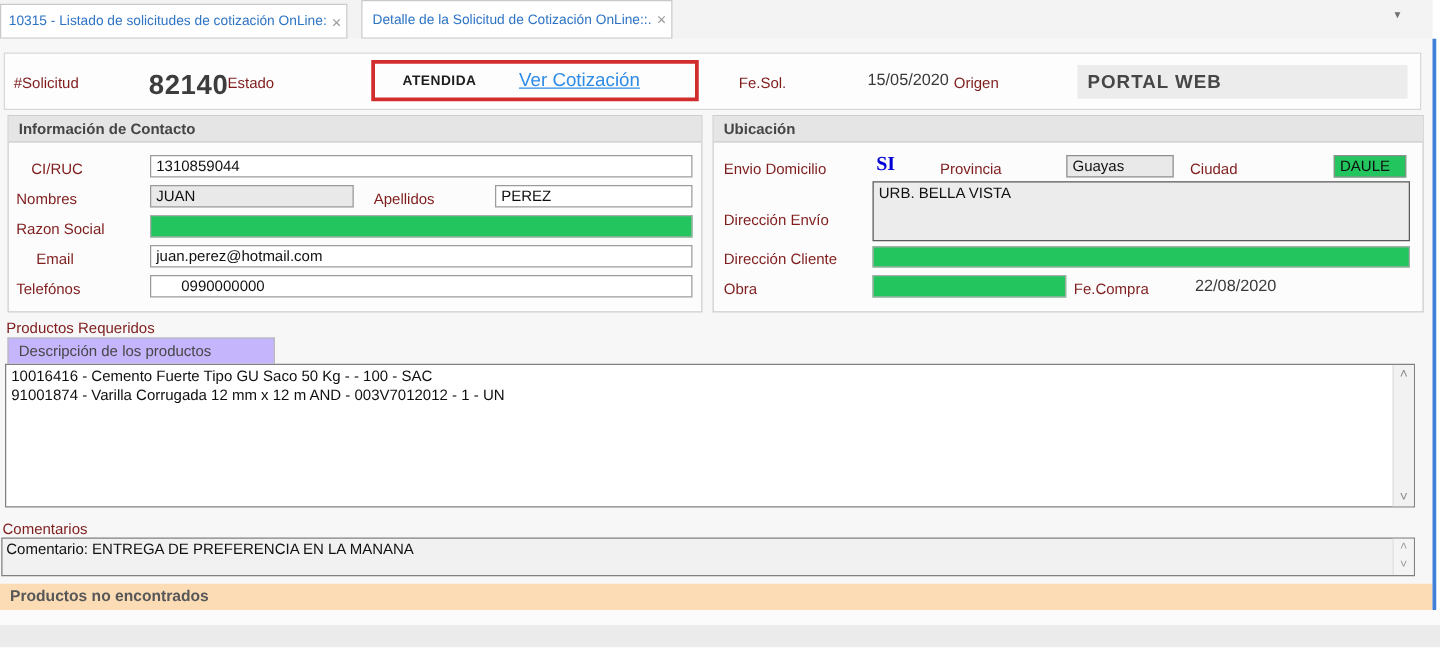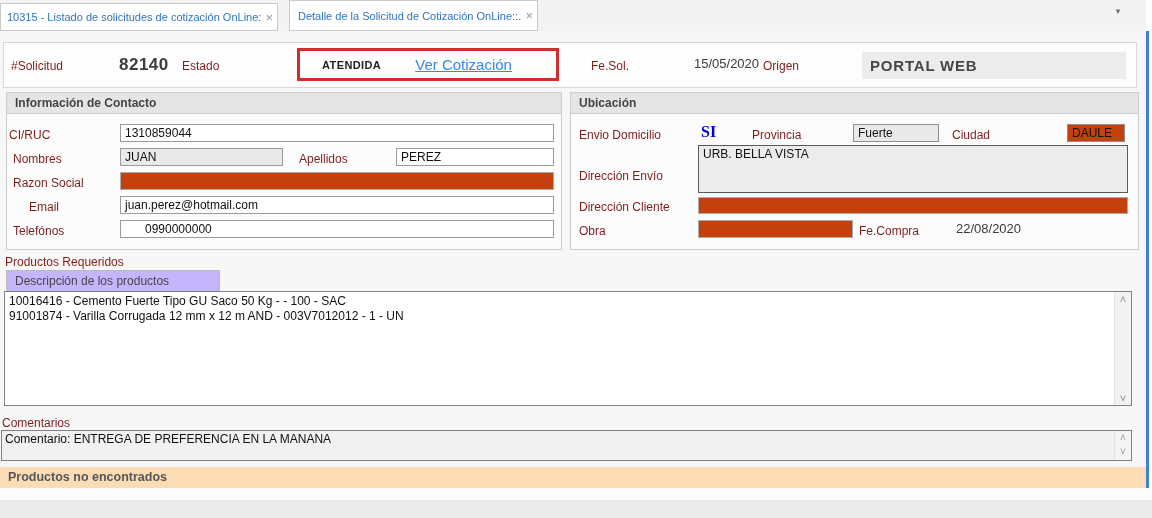--- a/index.html
+++ b/index.html
@@ -20,21 +20,21 @@
   .tab-dropdown{position:absolute;left:1108px;top:7px;width:20px;text-align:center;color:#707070;font-size:8px;}
   
   .content{position:absolute;left:0;top:31px;width:1146px;height:457px;background:#f7f7f7;}
   .blue-border{position:absolute;left:1146px;top:31px;width:3px;height:457px;background:#3f80d8;}
   .strip-white{position:absolute;left:0;top:488px;width:1152px;height:12px;background:#fbfbfb;}
   .strip-gray{position:absolute;left:0;top:500px;width:1152px;height:18px;background:#ebebeb;}
   .lbl{position:absolute;color:#7f1d1d;white-space:nowrap;}
   .val-date{position:absolute;color:#3a3a3a;font-size:13px;white-space:nowrap;}
   
   .header-panel{position:absolute;left:3px;top:11px;width:1134px;height:46px;background:#fdfdfd;border:1px solid #d8d8d8;}
-  .solicitud-num{position:absolute;left:115px;top:12px;font-size:17px;font-weight:bold;color:#3d3d3d;letter-spacing:.5px;}
+  .solicitud-num{position:absolute;left:115px;top:12px;font-size:22px;font-weight:bold;color:#3d3d3d;letter-spacing:.5px;}
   .status-box{
     position:absolute;left:293px;top:5px;width:262px;height:33px;
     border:3px solid #d22d2d;display:flex;align-items:center;background:transparent;
   }
   .status-text{font-weight:bold;font-size:11px;color:#1d1d1d;margin-left:22px;letter-spacing:.4px;}
   .status-link{font-size:15px;color:#2e8be6;text-decoration:underline;margin-left:34px;cursor:pointer;white-space:nowrap;}
   .origen-box{
     position:absolute;left:858px;top:9px;width:264px;height:27px;background:#ececec;
     font-weight:bold;font-size:15px;color:#464646;letter-spacing:.8px;line-height:27px;padding-left:8px;
   }
@@ -43,21 +43,21 @@
   .group-header{
     height:21px;background:#e5e5e5;border-bottom:1px solid #cdcdcd;
     font-weight:bold;color:#454545;line-height:21px;padding-left:8px;font-size:12px;
   }
   
   .tb{
     position:absolute;height:18px;background:#ffffff;border:1px solid #9b9b9b;
     font-size:12px;color:#101010;line-height:16px;padding:0 4px;overflow:hidden;white-space:nowrap;
   }
   .tb.gray{background:#e9e9e9;}
-  .tb.light{background:#c2410c;border-color:#ababab;}
+  .tb.light{background:#22c55e;border-color:#ababab;}
   .tb.multi{height:48px;background:#ececec;border:1px solid #5a5a5a;line-height:15px;padding-top:1px;}
   .si-value{
     position:absolute;font-family:"Liberation Serif","DejaVu Serif",serif;
     font-size:16px;font-weight:600;color:#0000d6;
   }
   
   .prod-tab{
     position:absolute;left:6px;top:270px;width:214px;height:21px;background:#c4b5fd;
     border:1px solid #bbbbbb;border-bottom:none;color:#474747;line-height:20px;padding-left:8px;
   }
@@ -106,40 +106,40 @@
         <span class="status-link">Ver Cotización</span>
       </div>
       <span class="lbl" style="left:587px;top:16px;">Fe.Sol.</span>
       <span class="val-date" style="left:690px;top:13px;">15/05/2020</span>
       <span class="lbl" style="left:759px;top:16px;">Origen</span>
       <div class="origen-box">PORTAL WEB</div>
     </div>
 
     <div class="groupbox" style="left:6px;top:61px;width:556px;height:158px;">
       <div class="group-header">Información de Contacto</div>
-      <span class="lbl" style="left:2px;top:35px;">CI/RUC</span>
+      <span class="lbl" style="left:18px;top:35px;">CI/RUC</span>
       <div class="tb" style="left:113px;top:31px;width:434px;">1310859044</div>
       <span class="lbl" style="left:6px;top:59px;">Nombres</span>
       <div class="tb gray" style="left:113px;top:55px;width:163px;">JUAN</div>
       <span class="lbl" style="left:292px;top:59px;">Apellidos</span>
       <div class="tb" style="left:389px;top:55px;width:158px;">PEREZ</div>
       <span class="lbl" style="left:6px;top:83px;">Razon Social</span>
       <div class="tb light" style="left:113px;top:79px;width:434px;"></div>
       <span class="lbl" style="left:22px;top:107px;">Email</span>
       <div class="tb" style="left:113px;top:103px;width:434px;">juan.perez@hotmail.com</div>
       <span class="lbl" style="left:6px;top:131px;">Telefónos</span>
       <div class="tb" style="left:113px;top:127px;width:434px;padding-left:24px;">0990000000</div>
     </div>
 
     <div class="groupbox" style="left:570px;top:61px;width:569px;height:158px;">
       <div class="group-header">Ubicación</div>
       <span class="lbl" style="left:8px;top:35px;">Envio Domicilio</span>
       <span class="si-value" style="left:130px;top:30px;">SI</span>
       <span class="lbl" style="left:181px;top:35px;">Provincia</span>
-      <div class="tb gray" style="left:282px;top:31px;width:86px;border-color:#8f8f8f;">Fuerte</div>
+      <div class="tb gray" style="left:282px;top:31px;width:86px;border-color:#8f8f8f;">Guayas</div>
       <span class="lbl" style="left:381px;top:35px;">Ciudad</span>
       <div class="tb light" style="left:496px;top:31px;width:58px;border-color:#8f8f8f;">DAULE</div>
       <span class="lbl" style="left:8px;top:76px;">Dirección Envío</span>
       <div class="tb multi" style="left:127px;top:52px;width:430px;">URB. BELLA VISTA</div>
       <span class="lbl" style="left:8px;top:107px;">Dirección Cliente</span>
       <div class="tb light" style="left:127px;top:104px;width:430px;height:17px;"></div>
       <span class="lbl" style="left:8px;top:131px;">Obra</span>
       <div class="tb light" style="left:127px;top:127px;width:155px;"></div>
       <span class="lbl" style="left:288px;top:131px;">Fe.Compra</span>
       <span class="val-date" style="left:385px;top:128px;">22/08/2020</span>

